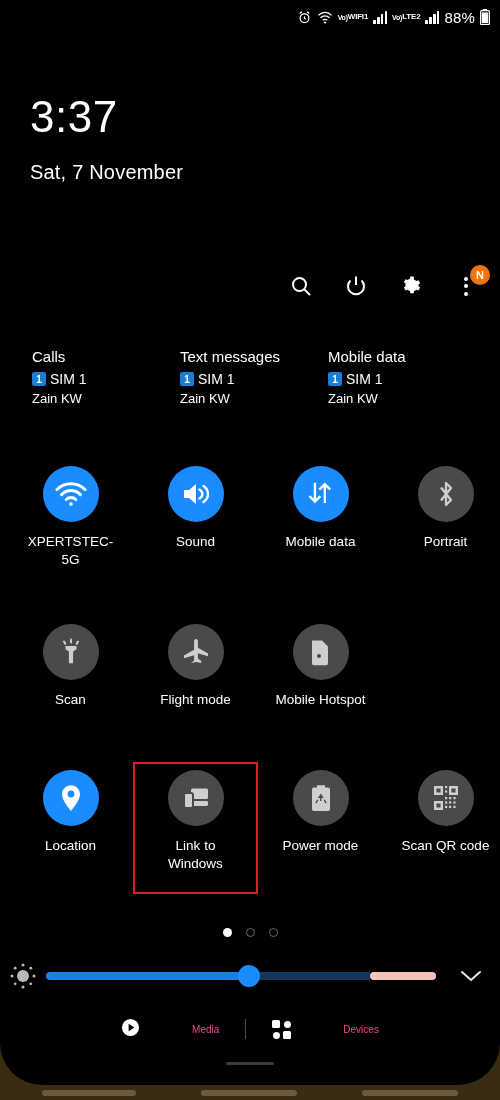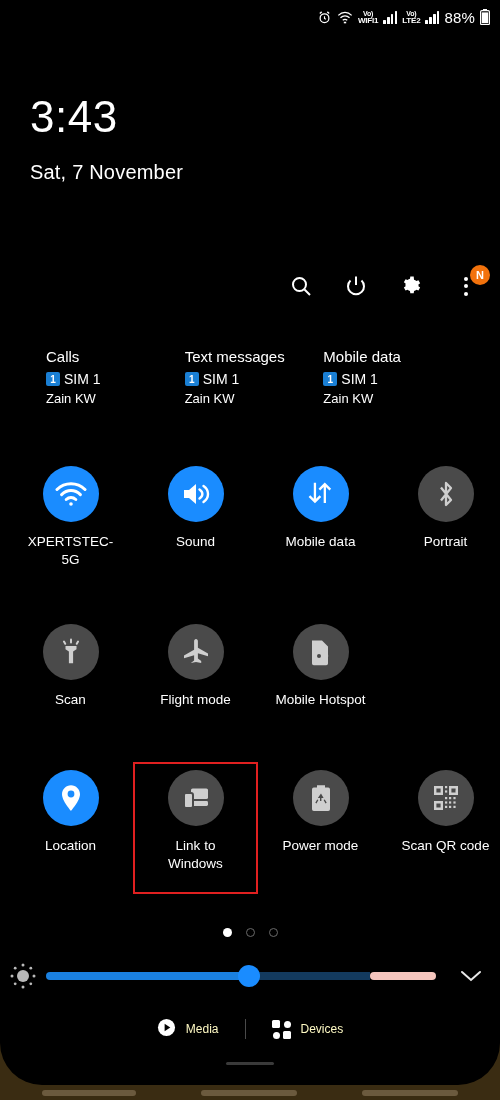--- a/index.html
+++ b/index.html
@@ -28,21 +28,21 @@
   
   .statusbar {
     position: absolute; top: 0; left: 0;
     width: 500px; height: 34px;
     display: flex; align-items: center; justify-content: flex-end;
     padding-right: 10px;
     gap: 5px;
   }
   .sb-icon { display: flex; align-items: center; color: #ffffff; }
   .volte {
-    display: flex; flex-direction: column; align-items: center;
+    display: flex; flex-direction: row; align-items: center;
     line-height: 1; font-size: 7.5px; font-weight: bold; color: #fff;
     letter-spacing: -0.2px;
   }
   .volte .vo { font-size: 7px; }
   .volte .net { font-size: 8px; }
   .bars { display: flex; align-items: flex-end; gap: 1.2px; height: 13px; }
   .bars i { display: block; width: 2.6px; background: #fff; border-radius: 0.5px; }
   .bars i:nth-child(1){height:4px;} .bars i:nth-child(2){height:7px;}
   .bars i:nth-child(3){height:10px;} .bars i:nth-child(4){height:13px;}
   .batt-pct { color: #fff; font-size: 15px; letter-spacing: 0.2px; }
@@ -64,21 +64,21 @@
     position: absolute; right: -10px; top: -7px;
     width: 20px; height: 20px; border-radius: 50%;
     background: #f2720c; color: #fff;
     font-size: 11px; font-weight: bold;
     display: flex; align-items: center; justify-content: center;
   }
 
   
   .siminfo {
     position: absolute; top: 348px; left: 0;
-    width: 488px; display: flex; padding: 0 46px; gap: 20px;
+    width: 488px; display: flex; padding: 0 32px; gap: 20px;
   }
   .sim-col { width: 33.33%; }
   .sim-title { color: #ffffff; font-size: 15px; margin-bottom: 6px; }
   .sim-line { display: flex; align-items: center; gap: 4px; margin-bottom: 4px; }
   .sim-chip {
     width: 14px; height: 14px; border-radius: 2px;
     background: #1a7fd4; color: #fff;
     font-size: 10px; font-weight: bold;
     display: flex; align-items: center; justify-content: center;
   }
@@ -137,21 +137,21 @@
     width: 22px; height: 22px; border-radius: 50%; background: #1a8cff;
   }
   .chev-btn { width: 58px; display: flex; align-items: center; justify-content: center; }
 
   
   .mediabar {
     position: absolute; top: 1008px; left: 0; width: 500px; height: 42px;
     display: flex; align-items: center; justify-content: center;
   }
   .mb-item { display: flex; align-items: center; gap: 10px; padding: 0 26px; }
-  .mb-label { color: #fef9c3; font-size: 12px; }
+  .mb-label { color: #ec4899; font-size: 10px; margin-left: 42px; }
   .mb-sep { width: 1px; height: 20px; background: #4a4a4a; }
   .devgrid { display: grid; grid-template-columns: 8px 8px; grid-template-rows: 8px 8px; gap: 3px; }
   .devgrid i { display: block; width: 8px; height: 8px; background: #fff; border-radius: 1.5px; }
   .devgrid i.sm { width: 7px; height: 7px; border-radius: 50%; align-self: end; justify-self: end; }
 
   
   .gesture {
     position: absolute; bottom: 20px; left: 50%;
     transform: translateX(-50%);
     width: 48px; height: 3.5px; border-radius: 2px; background: #3a3a3a;
@@ -214,21 +214,21 @@
       <span class="sb-icon">
         <svg width="10" height="16" viewBox="0 0 10 16">
           <rect x="3" y="0" width="4" height="1.6" fill="#fff"></rect>
           <rect x="0.6" y="1.6" width="8.8" height="14" rx="1.2" fill="none" stroke="#fff" stroke-width="1.2"></rect>
           <rect x="1.8" y="3.4" width="6.4" height="10.8" fill="#fff"></rect>
         </svg>
       </span>
     </div>
 
     <div class="clock-wrap">
-      <div class="clock-time">3:43</div>
+      <div class="clock-time">3:37</div>
       <div class="clock-date">Sat, 7 November</div>
     </div>
 
     <div class="hdr-icons">
       <div class="hdr-btn">
         <svg width="24" height="24" viewBox="0 0 24 24" fill="none" stroke="#fff" stroke-width="2">
           <circle cx="10.5" cy="10.5" r="6.5"></circle>
             <path d="M15.5 15.5 21 21"></path>
         </svg>
       </div>

